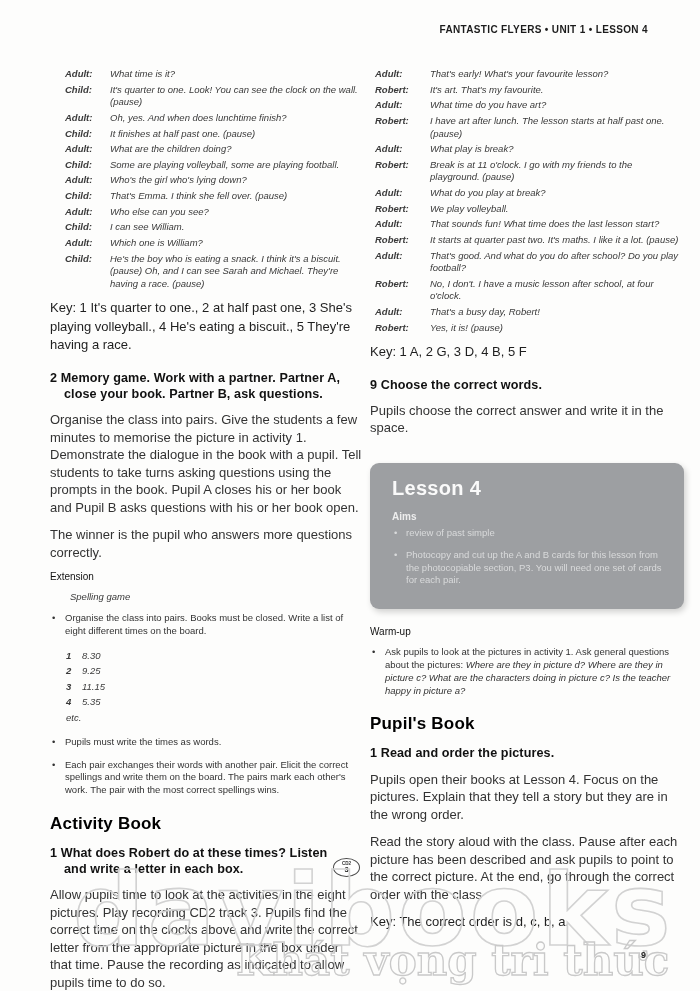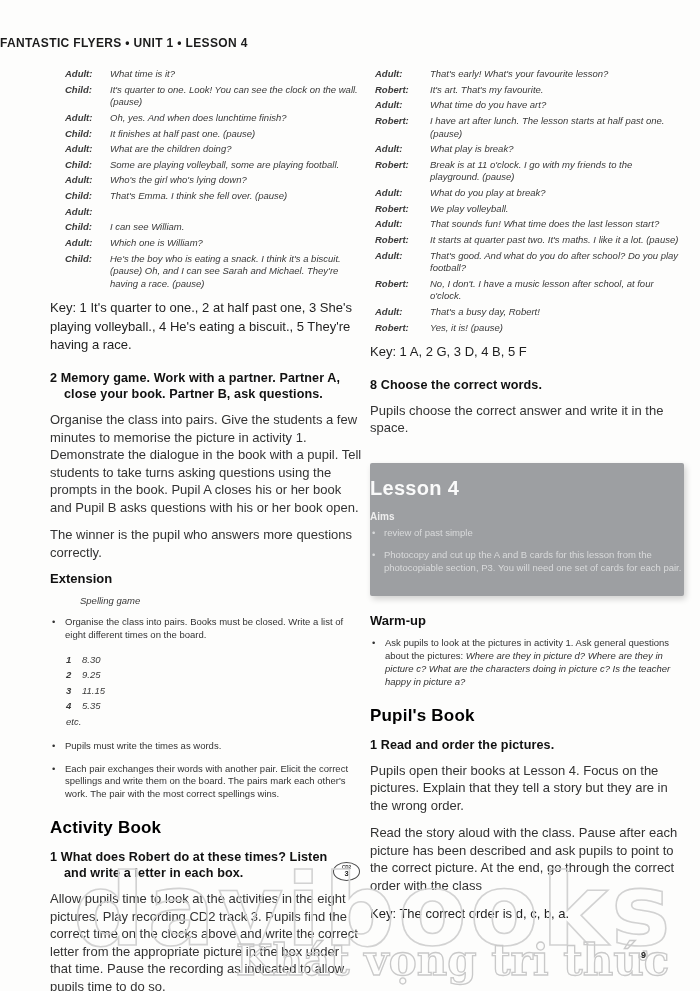--- a/index.html
+++ b/index.html
@@ -1,50 +1,50 @@
 <!DOCTYPE html>
 <html><head>
 <meta charset="utf-8">
 <style>
   *{margin:0;padding:0;box-sizing:border-box}
   html,body{width:700px;height:991px}
   body{position:relative;background:#fdfdfc;font-family:"Liberation Sans",sans-serif;color:#2e2e2e;overflow:hidden}
-  .header{position:absolute;top:36px;left:0;width:648px;font-size:12px;font-weight:bold;letter-spacing:.35px;color:#1c1c1c}
+  .header{position:absolute;top:24px;left:0;width:648px;text-align:right;font-size:10px;font-weight:bold;letter-spacing:.35px;color:#1c1c1c}
   .col{position:absolute;top:68px;width:314px}
   .col-left{left:50px}
   .col-right{left:370px}
 
   
   .dialogue{margin-left:15px;margin-bottom:9px}
   .dline{display:flex;margin-bottom:3px;font-style:italic;font-size:9.5px;line-height:1.33;color:#3a3a3a}
   .spk{font-weight:bold;flex:0 0 45px}
   .dialogue.wide .spk{flex:0 0 55px}
   .dialogue.med .spk{flex:0 0 52px}
   .dtx{flex:1}
 
   .key{font-weight:normal;font-size:13px;line-height:1.42;margin-bottom:15px;color:#1f1f1f}
   h2.section{font-size:12.6px;line-height:1.28;margin-bottom:9px;color:#111;padding-left:14px;text-indent:-14px;letter-spacing:.1px}
   p.body{font-size:13px;line-height:1.35;margin-bottom:10px;color:#333}
-  h3.sub{font-size:13px;font-weight:bold;margin:4px 0 9px;color:#111}
-  .spelling{font-style:italic;font-size:9.5px;margin-left:30px;margin-bottom:10px;color:#3a3a3a}
+  h3.sub{font-size:10px;font-weight:normal;margin:4px 0 9px;color:#111}
+  .spelling{font-style:italic;font-size:9.5px;margin-left:20px;margin-bottom:10px;color:#3a3a3a}
   .bullet{display:flex;font-size:9.5px;line-height:1.35;margin-bottom:10px;color:#333}
   .bullet .dot{flex:0 0 15px;padding-left:2px}
   .italic{font-style:italic}
   .times{margin-left:16px;margin-bottom:2px}
   .trow{display:flex;font-size:9.5px;font-style:italic;line-height:1.62;color:#3a3a3a}
   .trow .tn{flex:0 0 16px;font-weight:bold}
   .etc{font-style:italic;font-size:9.5px;margin-left:16px;margin-bottom:10px;line-height:1.5;color:#3a3a3a}
   h1.big{font-size:17px;color:#000;margin:17px 0 11px;letter-spacing:.2px}
 
   .ab1-head{position:relative;padding-right:36px}
   .cd-badge{position:absolute;right:4px;top:13px;width:27px;height:19px;border:1.3px solid #4a4a4a;border-radius:50%;display:flex;flex-direction:column;align-items:center;justify-content:center;background:#fff}
   .cd-badge .cdt{font-size:4.6px;font-weight:bold;line-height:1.1;color:#333}
   .cd-badge .cdn{font-size:7.5px;font-weight:bold;line-height:1;color:#222}
 
-  .lesson-box{background:#9d9fa2;border-radius:2px;padding:14px 0 13px;margin:26px 0 17px;box-shadow:2px 3px 6px rgba(0,0,0,.18)}
+  .lesson-box{background:#9d9fa2;border-radius:9px;padding:14px 22px 13px;margin:26px 0 17px;box-shadow:2px 3px 6px rgba(0,0,0,.18)}
   .lesson-box h1{font-size:20px;color:#fafafa;margin:0 0 11px;letter-spacing:.3px}
   .lesson-box h4{font-size:10px;color:#eeeeee;margin-bottom:5px;font-weight:bold}
   .lesson-box .bullet{color:#d9dadb;margin-bottom:9px;font-size:9.5px}
   .lesson-box .bullet .dot{flex:0 0 14px}
 
   .wm1{position:absolute;left:73px;top:852px;font-size:100px;font-weight:bold;letter-spacing:3px;color:transparent;-webkit-text-stroke:1.6px #d2d2d2;font-family:"DejaVu Sans",sans-serif;pointer-events:none;white-space:nowrap}
   .wm2{position:absolute;left:236px;top:936px;font-size:42px;font-weight:bold;color:transparent;-webkit-text-stroke:1.3px #c9c9c9;font-family:"DejaVu Serif",serif;pointer-events:none;white-space:nowrap}
   .pagenum{position:absolute;left:641px;top:950px;font-size:9px;font-weight:bold;color:#222}
 </style>
 </head>
@@ -82,20 +82,21 @@
       <div class="dline">
       <span class="spk">Adult:</span>
       <span class="dtx">Who's the girl who's lying down?</span>
     </div>
       <div class="dline">
       <span class="spk">Child:</span>
       <span class="dtx">That's Emma. I think she fell over. (pause)</span>
     </div>
       <div class="dline">
       <span class="spk">Adult:</span>
+      <span class="dtx">Who else can you see?</span>
     </div>
       <div class="dline">
       <span class="spk">Child:</span>
       <span class="dtx">I can see William.</span>
     </div>
       <div class="dline">
       <span class="spk">Adult:</span>
       <span class="dtx">Which one is William?</span>
     </div>
       <div class="dline">
@@ -227,21 +228,21 @@
       <span class="dtx">That's a busy day, Robert!</span>
     </div>
       <div class="dline">
       <span class="spk">Robert:</span>
       <span class="dtx">Yes, it is! (pause)</span>
     </div>
     </div>
 
   <div class="key">Key: 1 A, 2 G, 3 D, 4 B, 5 F</div>
 
-  <h2 class="section">8 Choose the correct words.</h2>
+  <h2 class="section">9 Choose the correct words.</h2>
   <p class="body">Pupils choose the correct answer and write it in the space.</p>
 
   <div class="lesson-box">
     <h1>Lesson 4</h1>
     <h4>Aims</h4>
     <div>
         <div class="bullet">
         <span class="dot">•</span>
         <span>review of past simple</span>
       </div>

